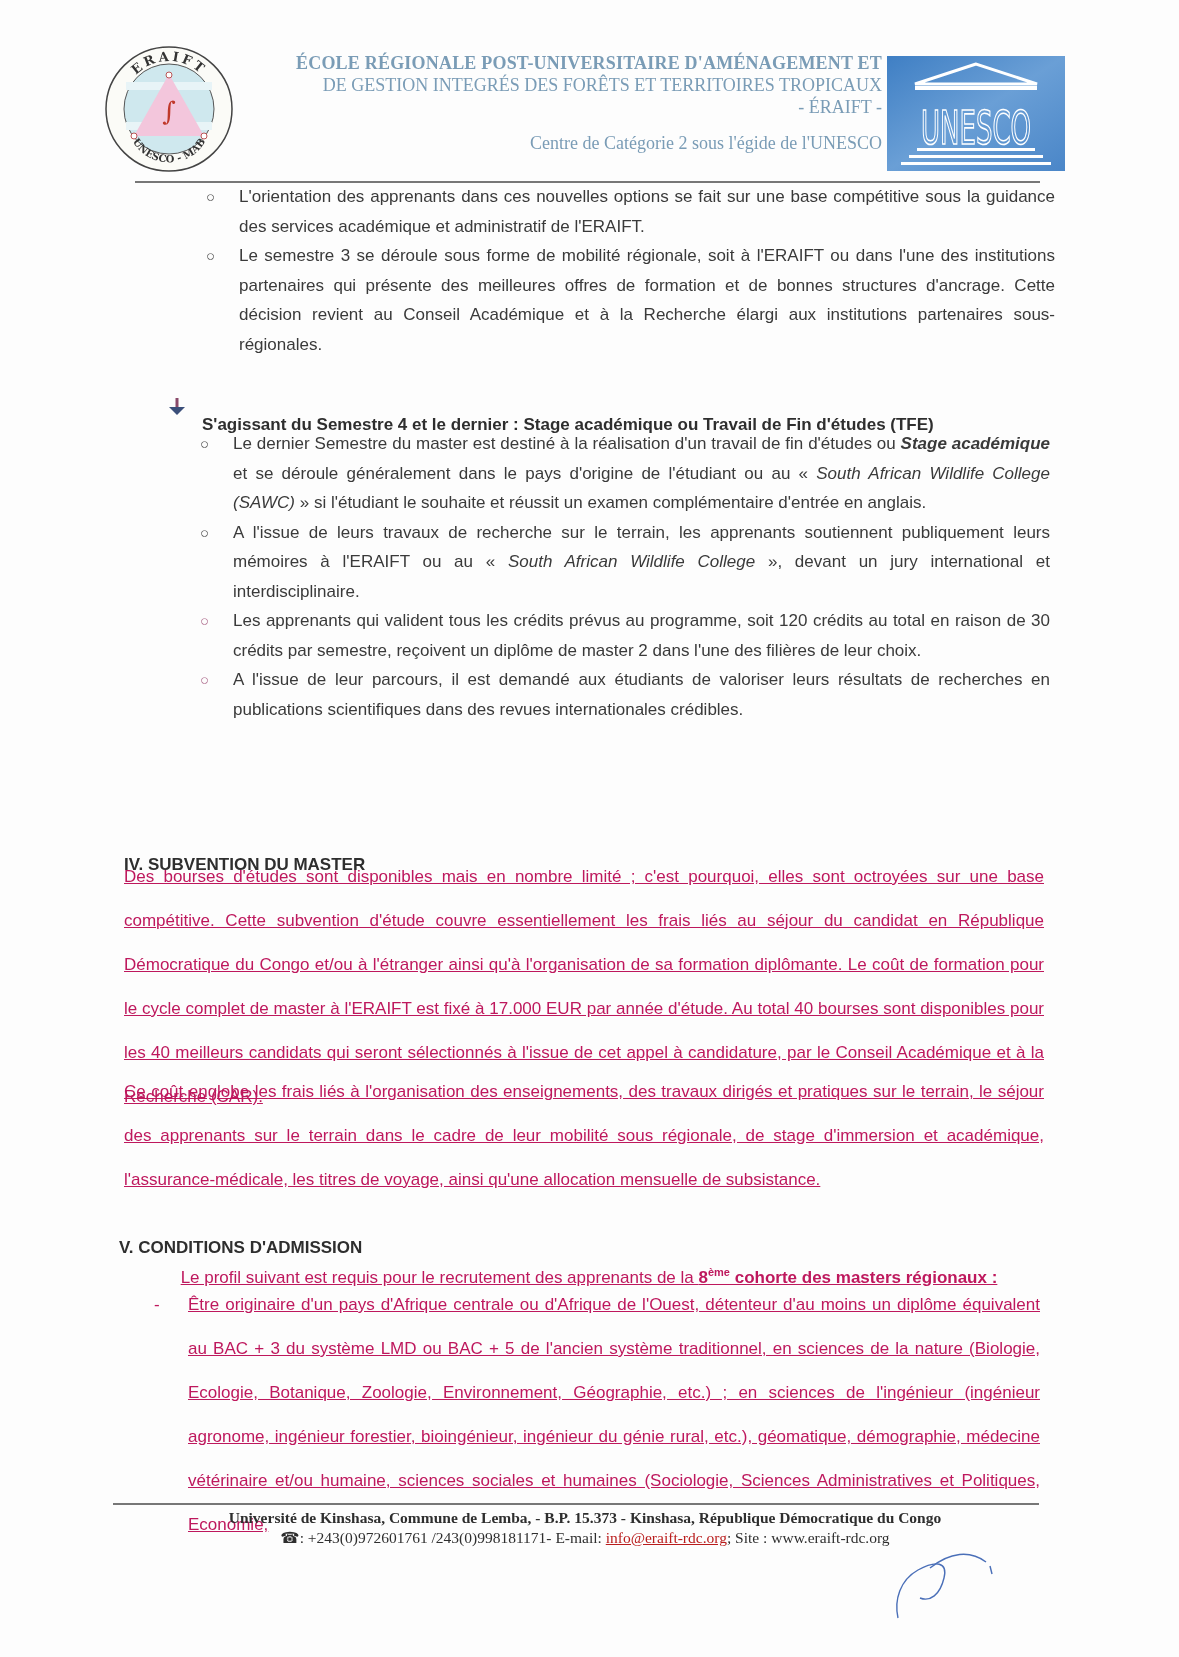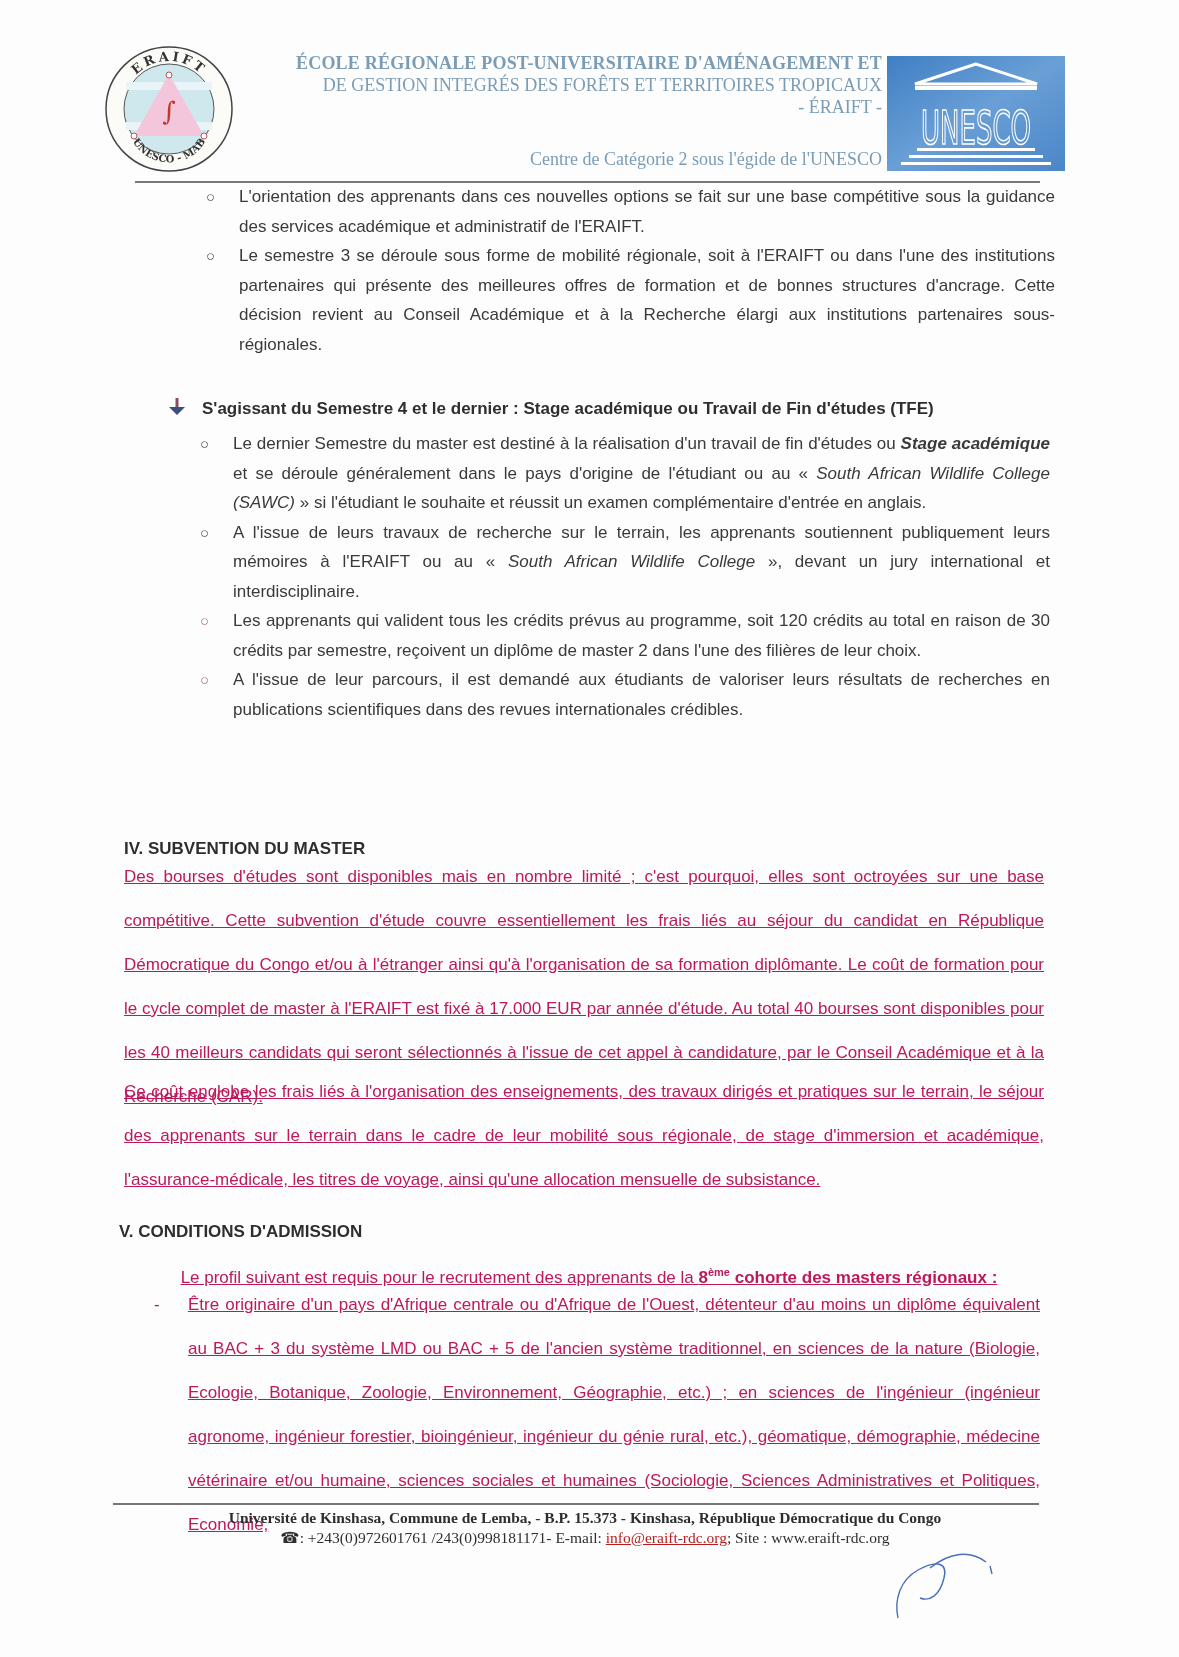--- a/index.html
+++ b/index.html
@@ -6,34 +6,34 @@
     body { width: 1179px; height: 1657px; position: relative; overflow: hidden; color: #333333; }
     .page { position: absolute; left: 0; top: 0; width: 1179px; height: 1657px; background: #fdfdfd; }
 
     
     .logo-eraift { position: absolute; left: 102px; top: 44px; width: 134px; height: 130px; }
     .header-text { position: absolute; left: 232px; top: 52px; width: 650px; text-align: right;
       font-family: "Liberation Serif", serif; color: #7a9cb6; }
     .header-text .l1 { font-size: 18px; font-weight: bold; line-height: 22px; letter-spacing: 0.2px; }
     .header-text .l2 { font-size: 18px; line-height: 22px; }
     .header-text .l3 { font-size: 18px; line-height: 22px; }
-    .header-text .l4 { font-size: 18px; line-height: 22px; margin-top: 30px; }
+    .header-text .l4 { font-size: 18px; line-height: 22px; margin-top: 14px; }
     .logo-unesco { position: absolute; left: 887px; top: 56px; width: 178px; height: 115px; }
     .header-rule { position: absolute; left: 135px; top: 181px; width: 905px; height: 2px; background: #777; }
 
     
     .txt { font-family: "Liberation Sans", sans-serif; font-size: 17px; color: #3a3a3a; }
     .sub-list { position: absolute; }
     .item { position: relative; line-height: 29.5px; text-align: justify; }
     .bullet-o { position: absolute; font-size: 15px; color: #555; }
     .bullet-o.pink { color: #b07090; }
     .bold { font-weight: bold; }
     .it { font-style: italic; }
 
-    .section-heading { position: absolute; font-family: "Liberation Sans", sans-serif; font-size: 17px; font-weight: bold; color: #2e2e2e; }
+    .section-heading { position: absolute; font-family: "Liberation Sans", sans-serif; font-size: 17px; font-weight: bold; color: #2e2e2e; margin-top: 16px; }
     .para { position: absolute; font-family: "Liberation Sans", sans-serif; font-size: 17px; line-height: 44px; color: #be185d; text-align: justify; text-decoration: underline; }
     .arrow-icon { position: absolute; width: 18px; height: 18px; }
 
     
     .footer-rule { position: absolute; left: 113px; top: 1503px; width: 926px; height: 2px; background: #777; }
     .footer { position: absolute; left: 110px; top: 1508px; width: 950px; text-align: center; font-family: "Liberation Serif", serif; color: #2e2e2e; }
     .footer .f1 { font-size: 15.5px; font-weight: bold; line-height: 20px; }
     .footer .f2 { font-size: 15.5px; line-height: 20px; }
     .footer .link { color: #b91c1c; text-decoration: underline; }
     .signature { position: absolute; left: 890px; top: 1540px; width: 110px; height: 80px; }

